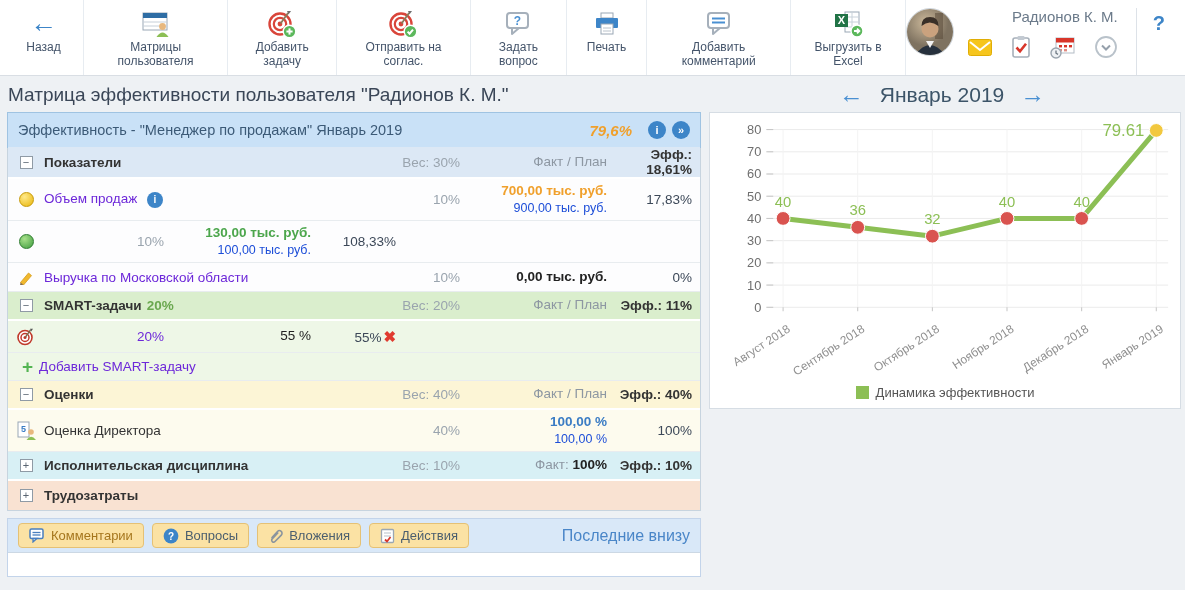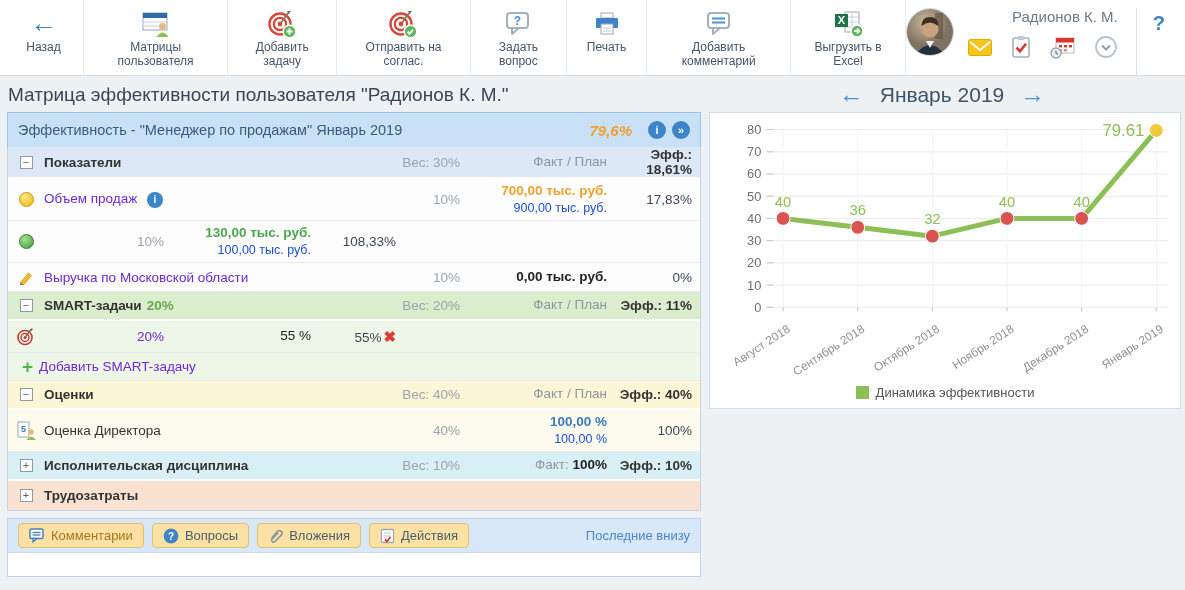--- a/index.html
+++ b/index.html
@@ -71,21 +71,21 @@
   .plus-g { color:#53b552; font-size:19px; font-weight:bold; margin:0 6px 0 14px; cursor:pointer; line-height:1; }
   .smart-extra { color:#6aa84f; margin-left:5px; }
   .fact-strong { color:#222; font-weight:bold; }
 
   
   .footerbar { margin-top:7px; border:1px solid #c3d4ea; }
   .fb-top { background:#d9e8f8; height:33px; display:flex; align-items:center; gap:8px; padding:0 10px; }
   .fbtn { background:#fbe2a4; border:1px solid #e5c175; border-radius:4px; height:25px; display:flex; align-items:center;
           gap:6px; padding:0 10px; font-size:13px; color:#4b5e6e; cursor:pointer; }
   .fbtn:first-child { color:#a5761d; }
-  .fb-link { margin-left:auto; color:#4a86c8; font-size:13px; cursor:pointer; }
+  .fb-link { margin-left:auto; color:#4a86c8; font-size:16px; cursor:pointer; }
   .fb-body { background:#fff; height:24px; border-top:1px solid #ccd8e4; }
 
   
   .chart-card { flex:1; background:#fff; border:1px solid #d6dde4; height:297px; padding:4px 2px 2px; }
   .chart-card svg { display:block; width:100%; height:270px; }
   .legend { display:flex; justify-content:center; align-items:center; gap:7px; font-size:13px; color:#555; margin-top:-2px; }
   .legend-swatch { width:13px; height:13px; background:#8cbf55; display:inline-block; }
 
   .sphere { width:15px; height:15px; border-radius:50%; display:inline-block; }
   .sphere-yellow { background:radial-gradient(circle at 35% 30%, #ffe98a, #e8b50a); border:1px solid #c79a08; }

